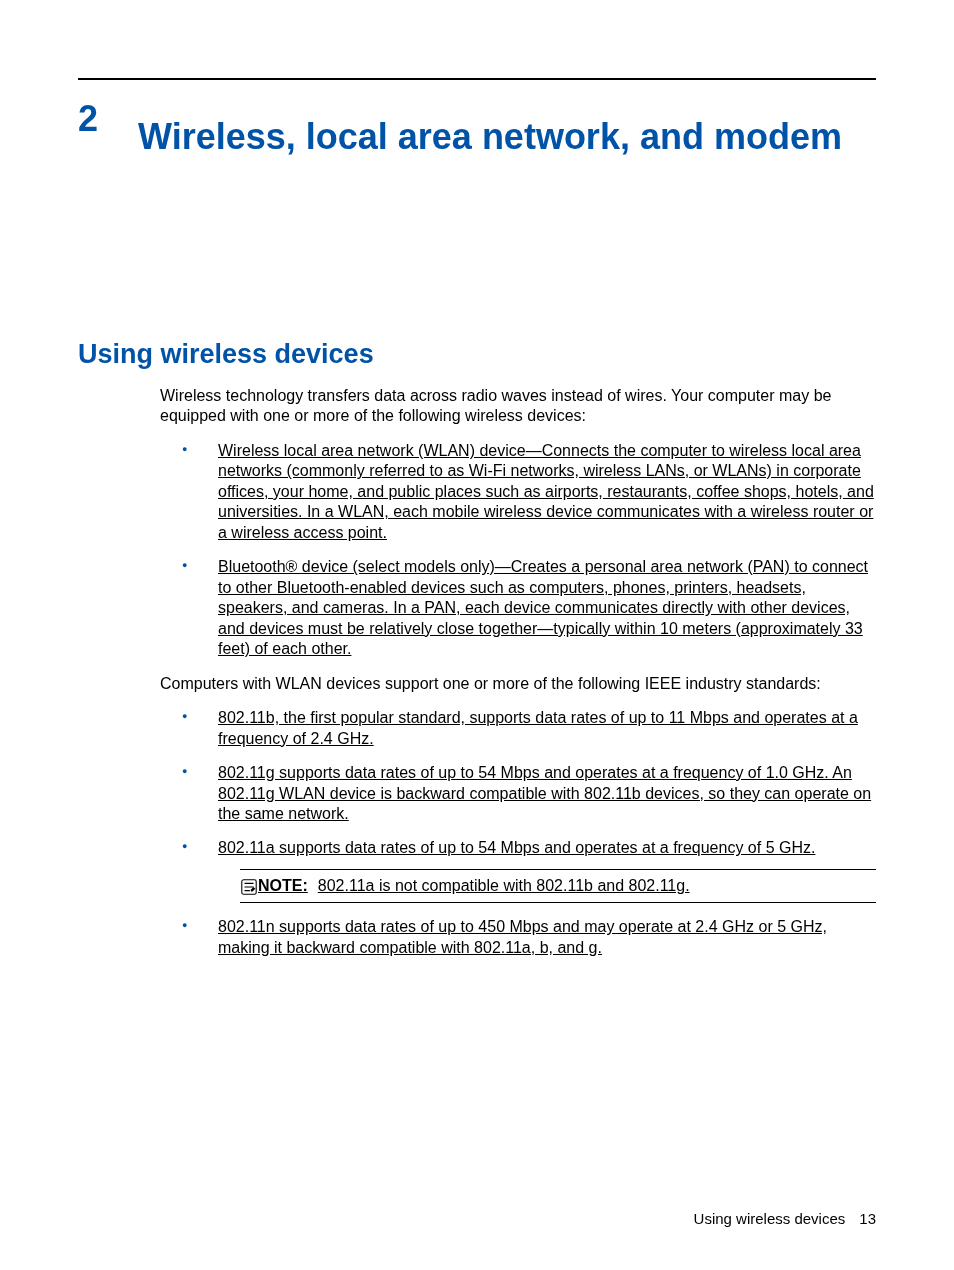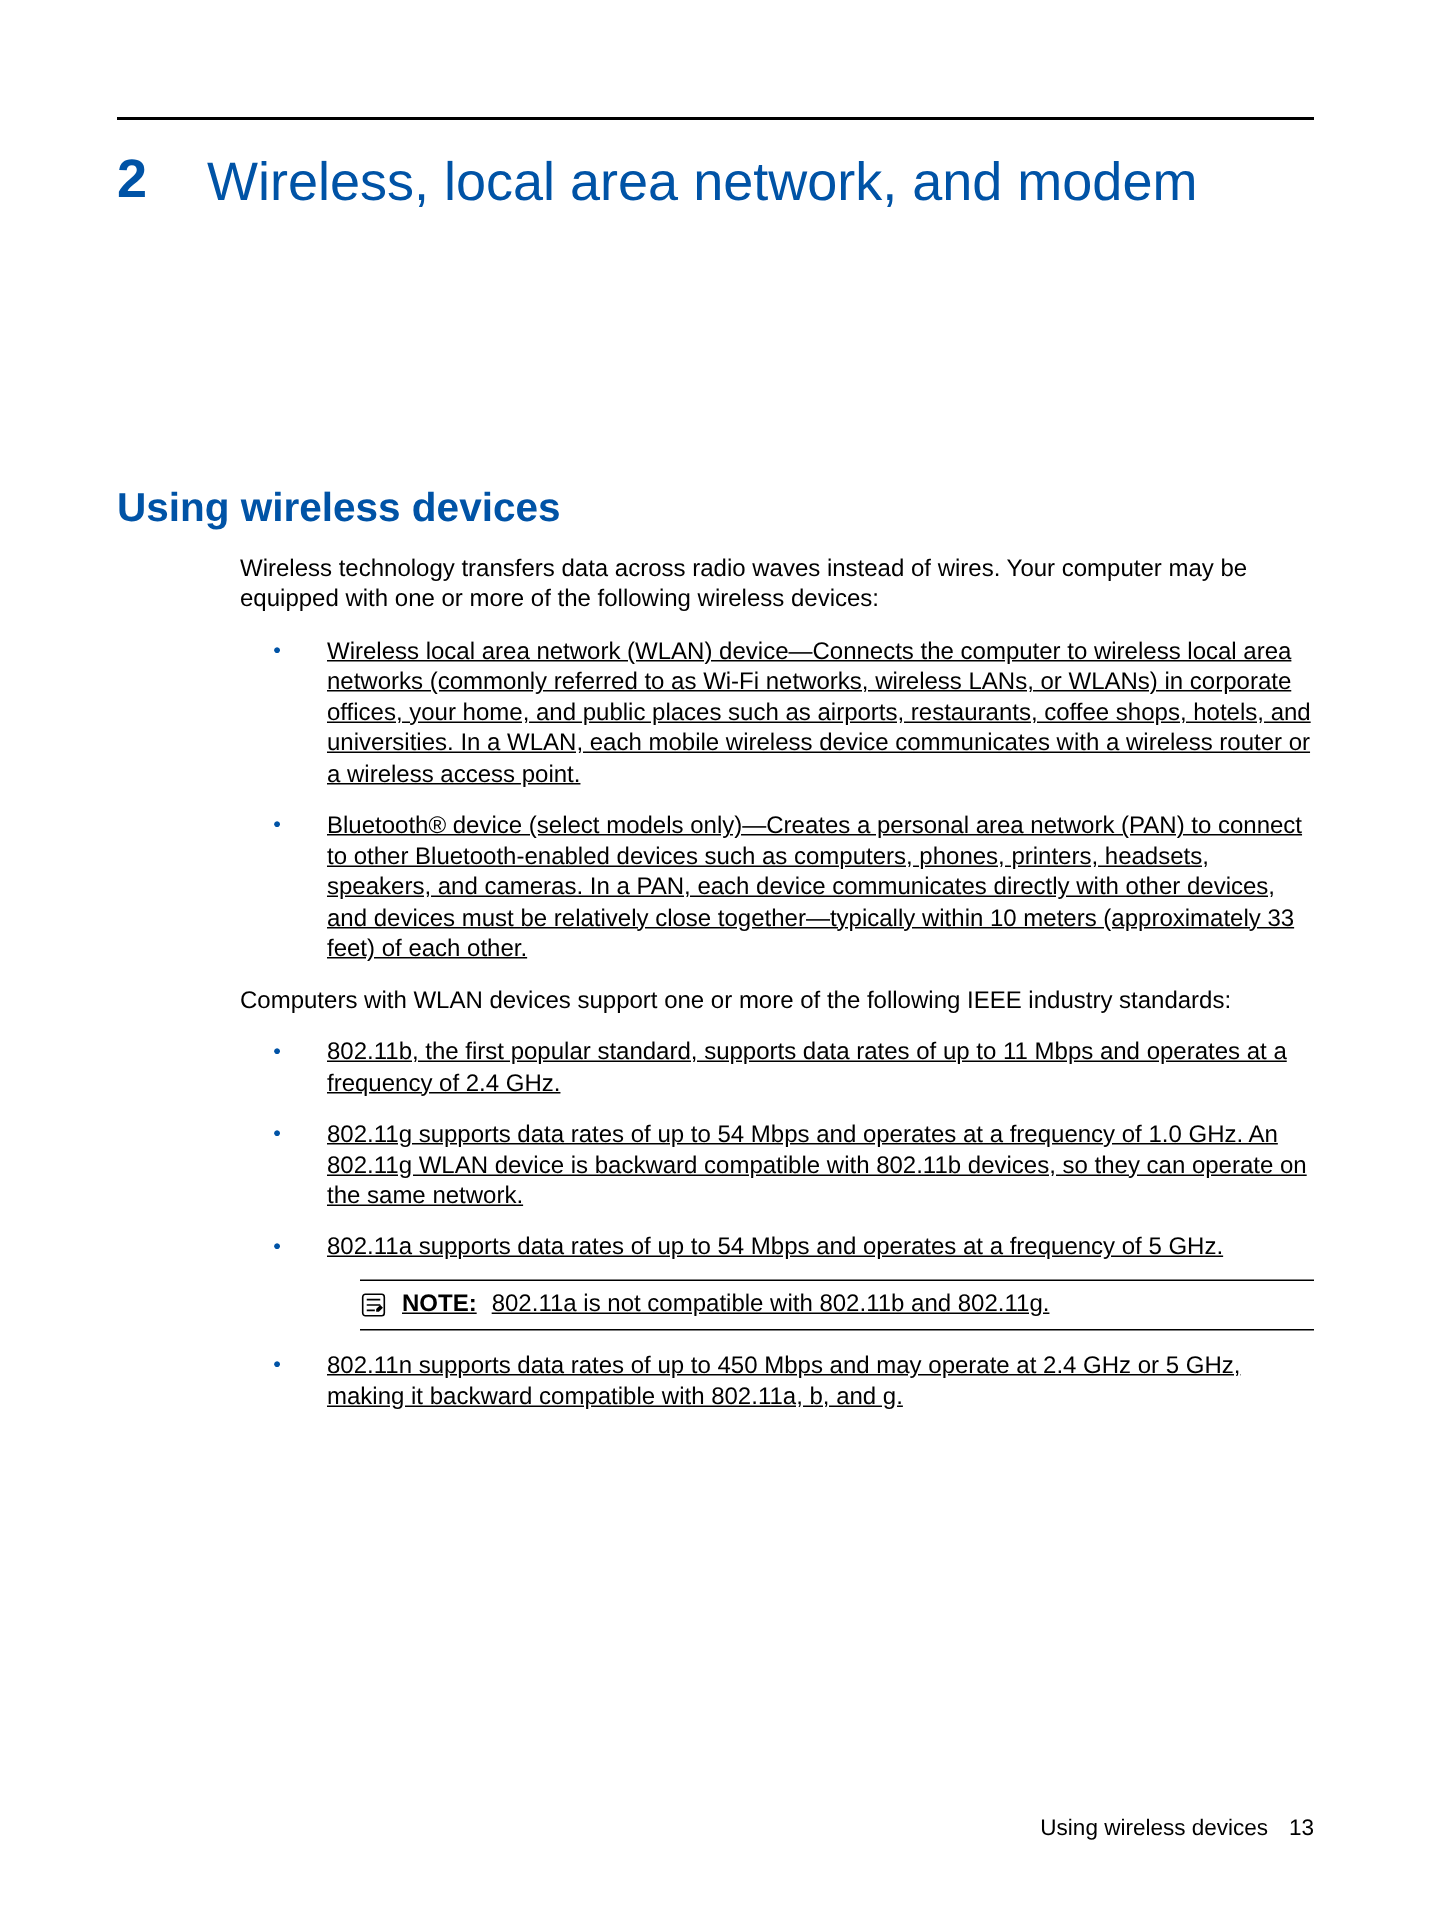--- a/index.html
+++ b/index.html
@@ -29,23 +29,24 @@
   }
   .chapter-num {
     font-size: 36px;
     font-weight: 700;
     color: #0053a6;
     line-height: 1.15;
     min-width: 26px;
   }
   .chapter-title {
     font-size: 36px;
-    font-weight: 400;
+    font-weight: 700;
     color: #0053a6;
     line-height: 1.25;
+    margin-top: 16px;
   }
   .section-title {
     font-size: 27px;
     font-weight: 700;
     color: #0053a6;
     margin: 0 0 16px 0;
   }
   .body {
     margin-left: 82px;
     font-size: 16px;
@@ -73,22 +74,22 @@
     color: #0053a6;
     font-size: 9px;
     line-height: 1;
   }
   .note-box {
     margin: 10px 0 14px 22px;
     border-top: 1px solid #000;
     border-bottom: 1px solid #000;
     padding: 6px 4px 6px 0;
     display: flex;
-    align-items: flex-start;
-    gap: 10px;
+    align-items: center;
+    gap: 0;
   }
   .note-icon {
     flex: 0 0 auto;
     width: 18px;
     height: 18px;
     margin-top: 1px;
   }
   .note-icon svg { width: 18px; height: 18px; }
   .note-label {
     font-weight: 700;

